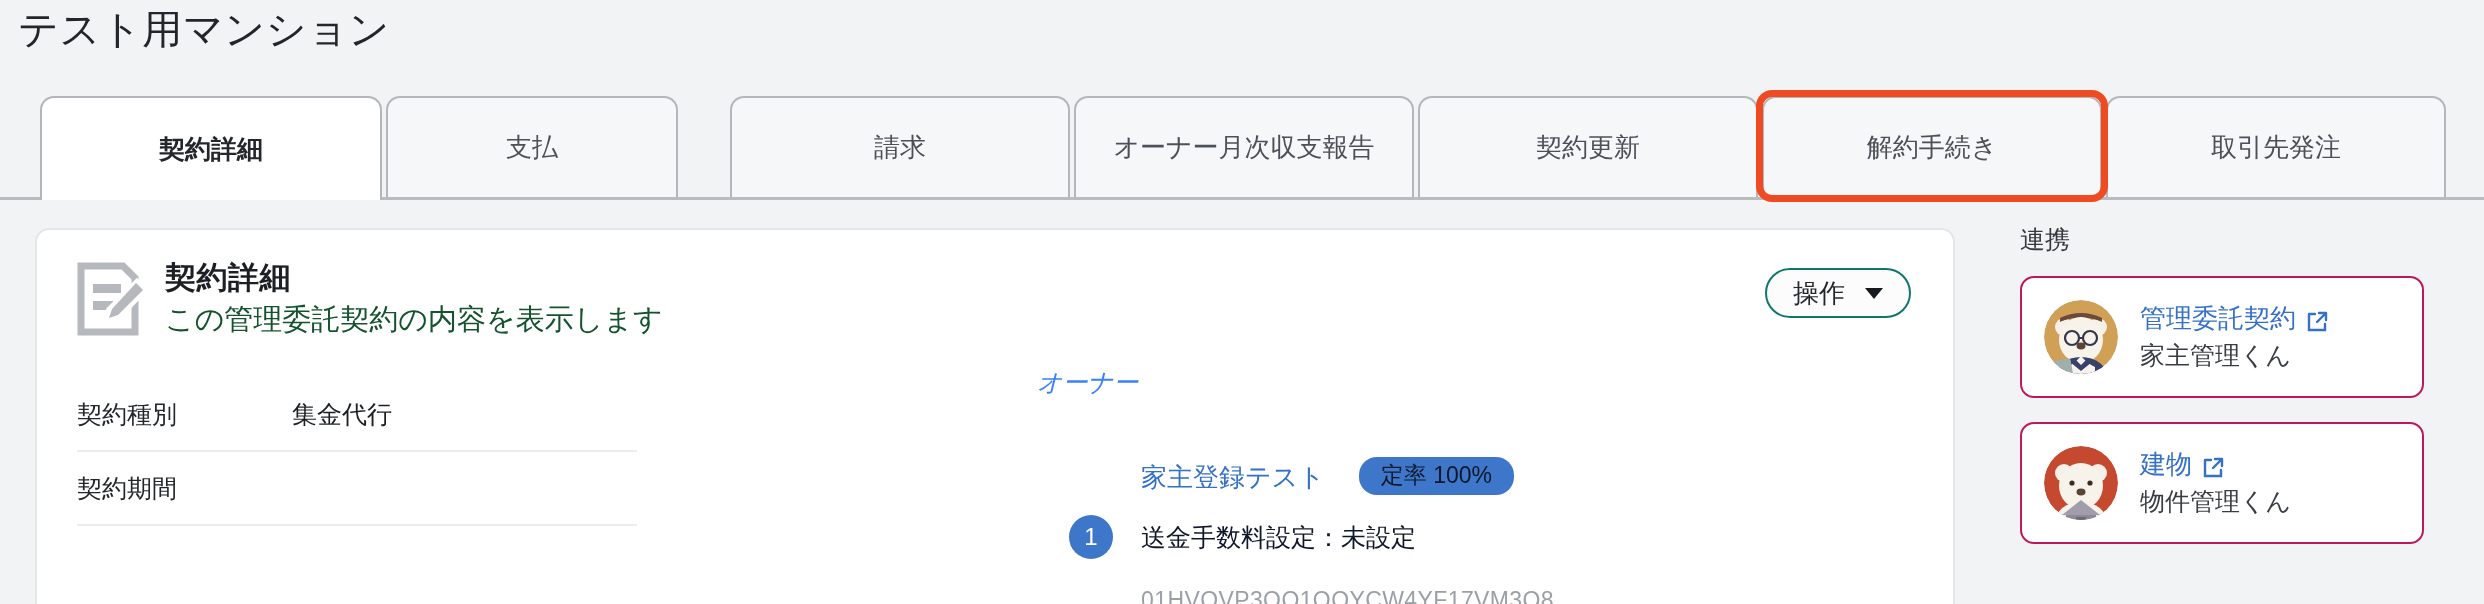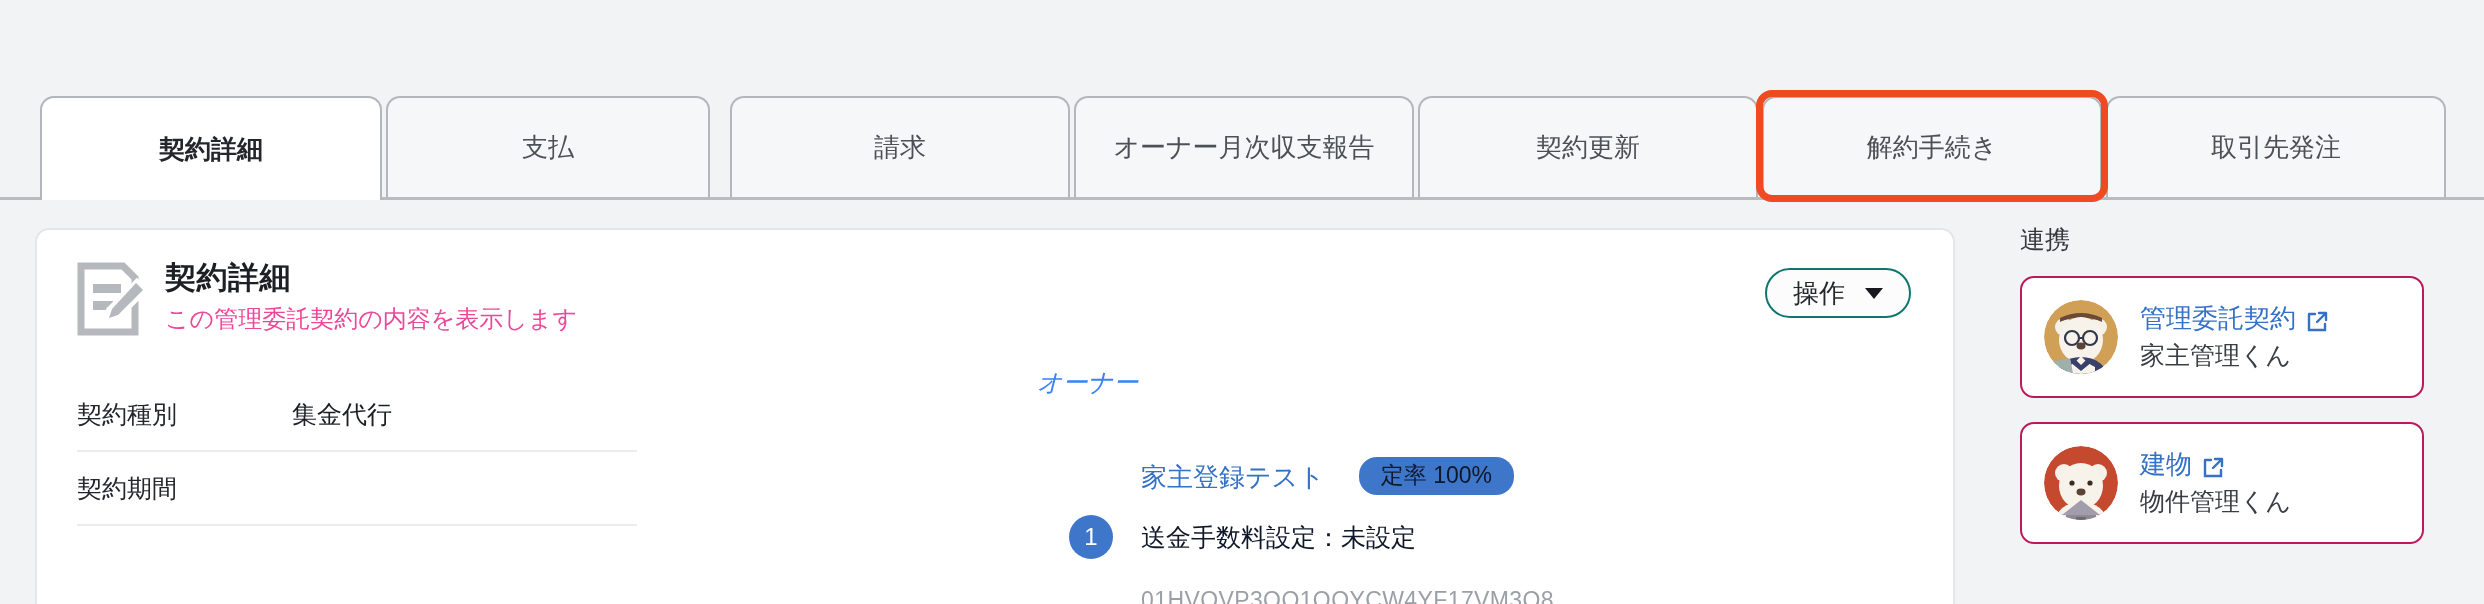--- a/index.html
+++ b/index.html
@@ -84,21 +84,21 @@
     display: flex;
     align-items: flex-start;
   }
   .doc-icon { width: 66px; height: 74px; margin-right: 22px; margin-top: 4px; }
   .card-head-text { display: flex; flex-direction: column; }
   .card-title {
     font-size: 31px; font-weight: 700; color: #1c2024;
     line-height: 40px; letter-spacing: 0.5px;
   }
   .card-sub {
-    font-size: 24px; color: #ec4899; line-height: 38px; margin-top: 2px;
+    font-size: 29px; color: #14532d; line-height: 38px; margin-top: 2px;
   }
   .action-btn {
     position: absolute;
     right: 42px; top: 38px;
     height: 50px;
     padding: 0 26px;
     border: 2px solid #0f766e;
     border-radius: 26px;
     background: #fcfcfd;
     display: flex; align-items: center; gap: 20px;
@@ -206,26 +206,27 @@
     line-height: 34px;
   }
   .ext-icon { width: 22px; height: 22px; }
   .link-card-sub { font-size: 25px; color: #3a3e44; line-height: 36px; margin-top: 2px; }
 </style>
 </head>
 <body>
 
 <div class="page">
 
+  <div class="page-title">テスト用マンション</div>
 
   <div class="tabbar" id="tabbar">
       <div class="tab active" style="left: 40px; width: 342px;">
         <span>契約詳細</span>
       </div>
-      <div class="tab" style="left: 386px; width: 324px;">
+      <div class="tab" style="left: 386px; width: 292px;">
         <span>支払</span>
       </div>
       <div class="tab" style="left: 730px; width: 340px;">
         <span>請求</span>
       </div>
       <div class="tab" style="left: 1074px; width: 340px;">
         <span>オーナー月次収支報告</span>
       </div>
       <div class="tab" style="left: 1762px; width: 340px;">
         <span>解約手続き</span>

